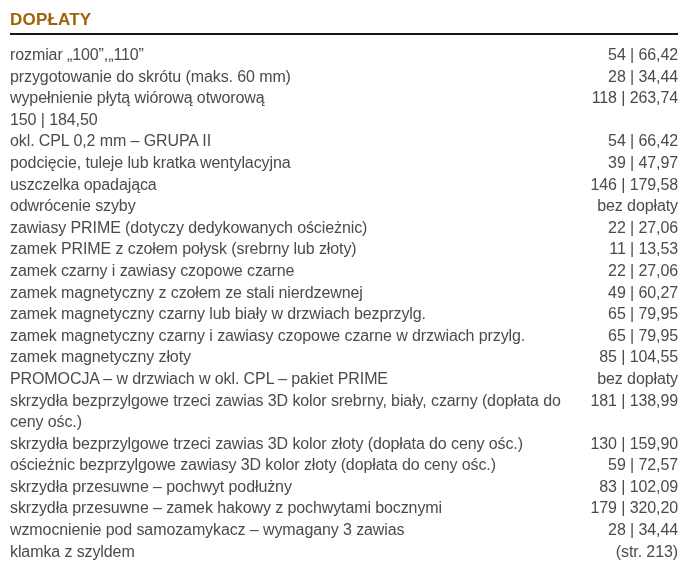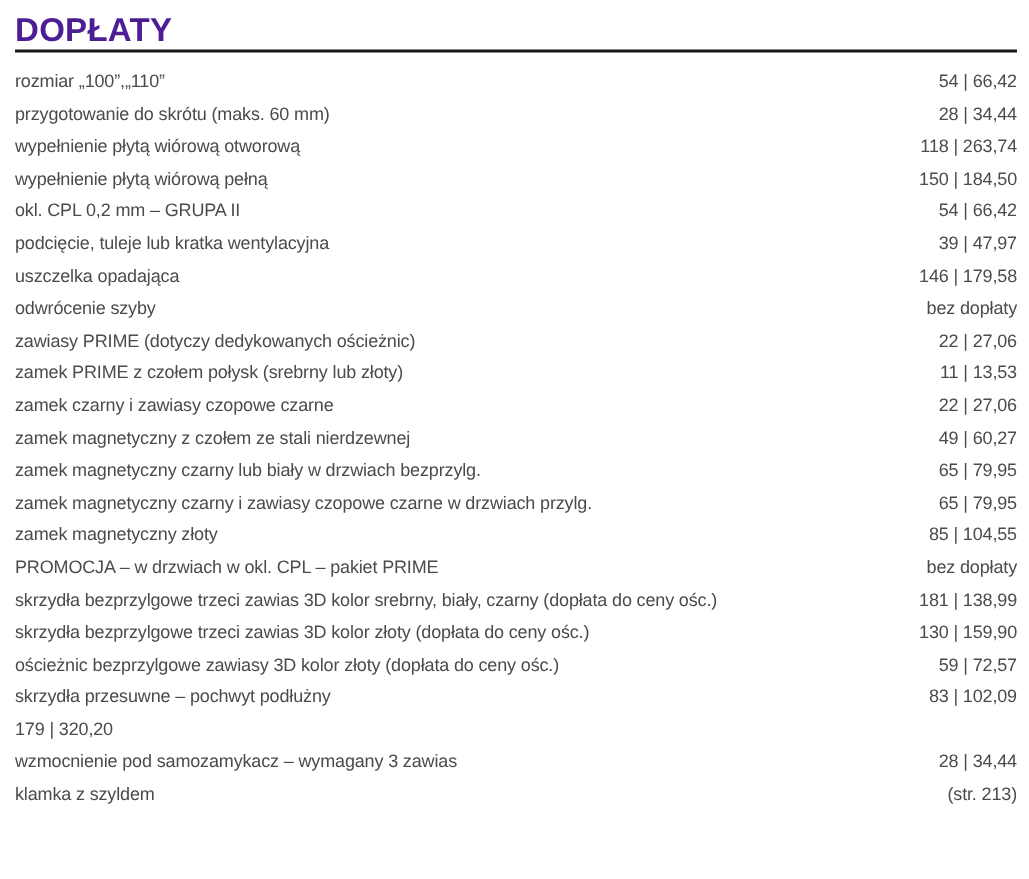--- a/index.html
+++ b/index.html
@@ -11,39 +11,39 @@
     width: 686px;
     height: 586px;
     font-family: "Liberation Sans", sans-serif;
     overflow: hidden;
   }
   .page {
     padding: 11px 8px 0 10px;
   }
   .title {
     margin: 0;
-    font-size: 22px;
+    font-size: 17px;
     line-height: 18px;
     font-weight: bold;
-    color: #4c1d95;
+    color: #a16207;
     letter-spacing: 0.2px;
   }
   .rule {
     border: none;
     border-top: 2px solid #161615;
     margin: 4px 0 0 0;
   }
   .rows {
     margin-top: 9px;
   }
   .row {
     display: flex;
     justify-content: space-between;
     align-items: flex-start;
-    font-size: 12px;
+    font-size: 16px;
     line-height: 21.6px;
     color: #4b4b49;
     letter-spacing: -0.1px;
   }
   .row .label {
     flex: 1 1 auto;
     padding-right: 10px;
   }
   .row .price {
     flex: 0 0 auto;
@@ -67,21 +67,20 @@
     <span class="label">przygotowanie do skrótu (maks. 60 mm)</span>
     <span class="price">28 | 34,44</span>
   </div>
 
   <div class="row">
     <span class="label">wypełnienie płytą wiórową otworową</span>
     <span class="price">118 | 263,74</span>
   </div>
 
   <div class="row">
-    <span class="label">wypełnienie płytą wiórową pełną</span>
     <span class="price">150 | 184,50</span>
   </div>
 
   <div class="row">
     <span class="label">okl. CPL 0,2 mm – GRUPA II</span>
     <span class="price">54 | 66,42</span>
   </div>
 
   <div class="row">
     <span class="label">podcięcie, tuleje lub kratka wentylacyjna</span>
@@ -152,20 +151,21 @@
     <span class="label">ościeżnic bezprzylgowe zawiasy 3D kolor złoty (dopłata do ceny ośc.)</span>
     <span class="price">59 | 72,57</span>
   </div>
 
   <div class="row">
     <span class="label">skrzydła przesuwne – pochwyt podłużny</span>
     <span class="price">83 | 102,09</span>
   </div>
 
   <div class="row">
+    <span class="label">skrzydła przesuwne – zamek hakowy z pochwytami bocznymi</span>
     <span class="price">179 | 320,20</span>
   </div>
 
   <div class="row">
     <span class="label">wzmocnienie pod samozamykacz – wymagany 3 zawias</span>
     <span class="price">28 | 34,44</span>
   </div>
 
   <div class="row">
     <span class="label">klamka z szyldem</span>

